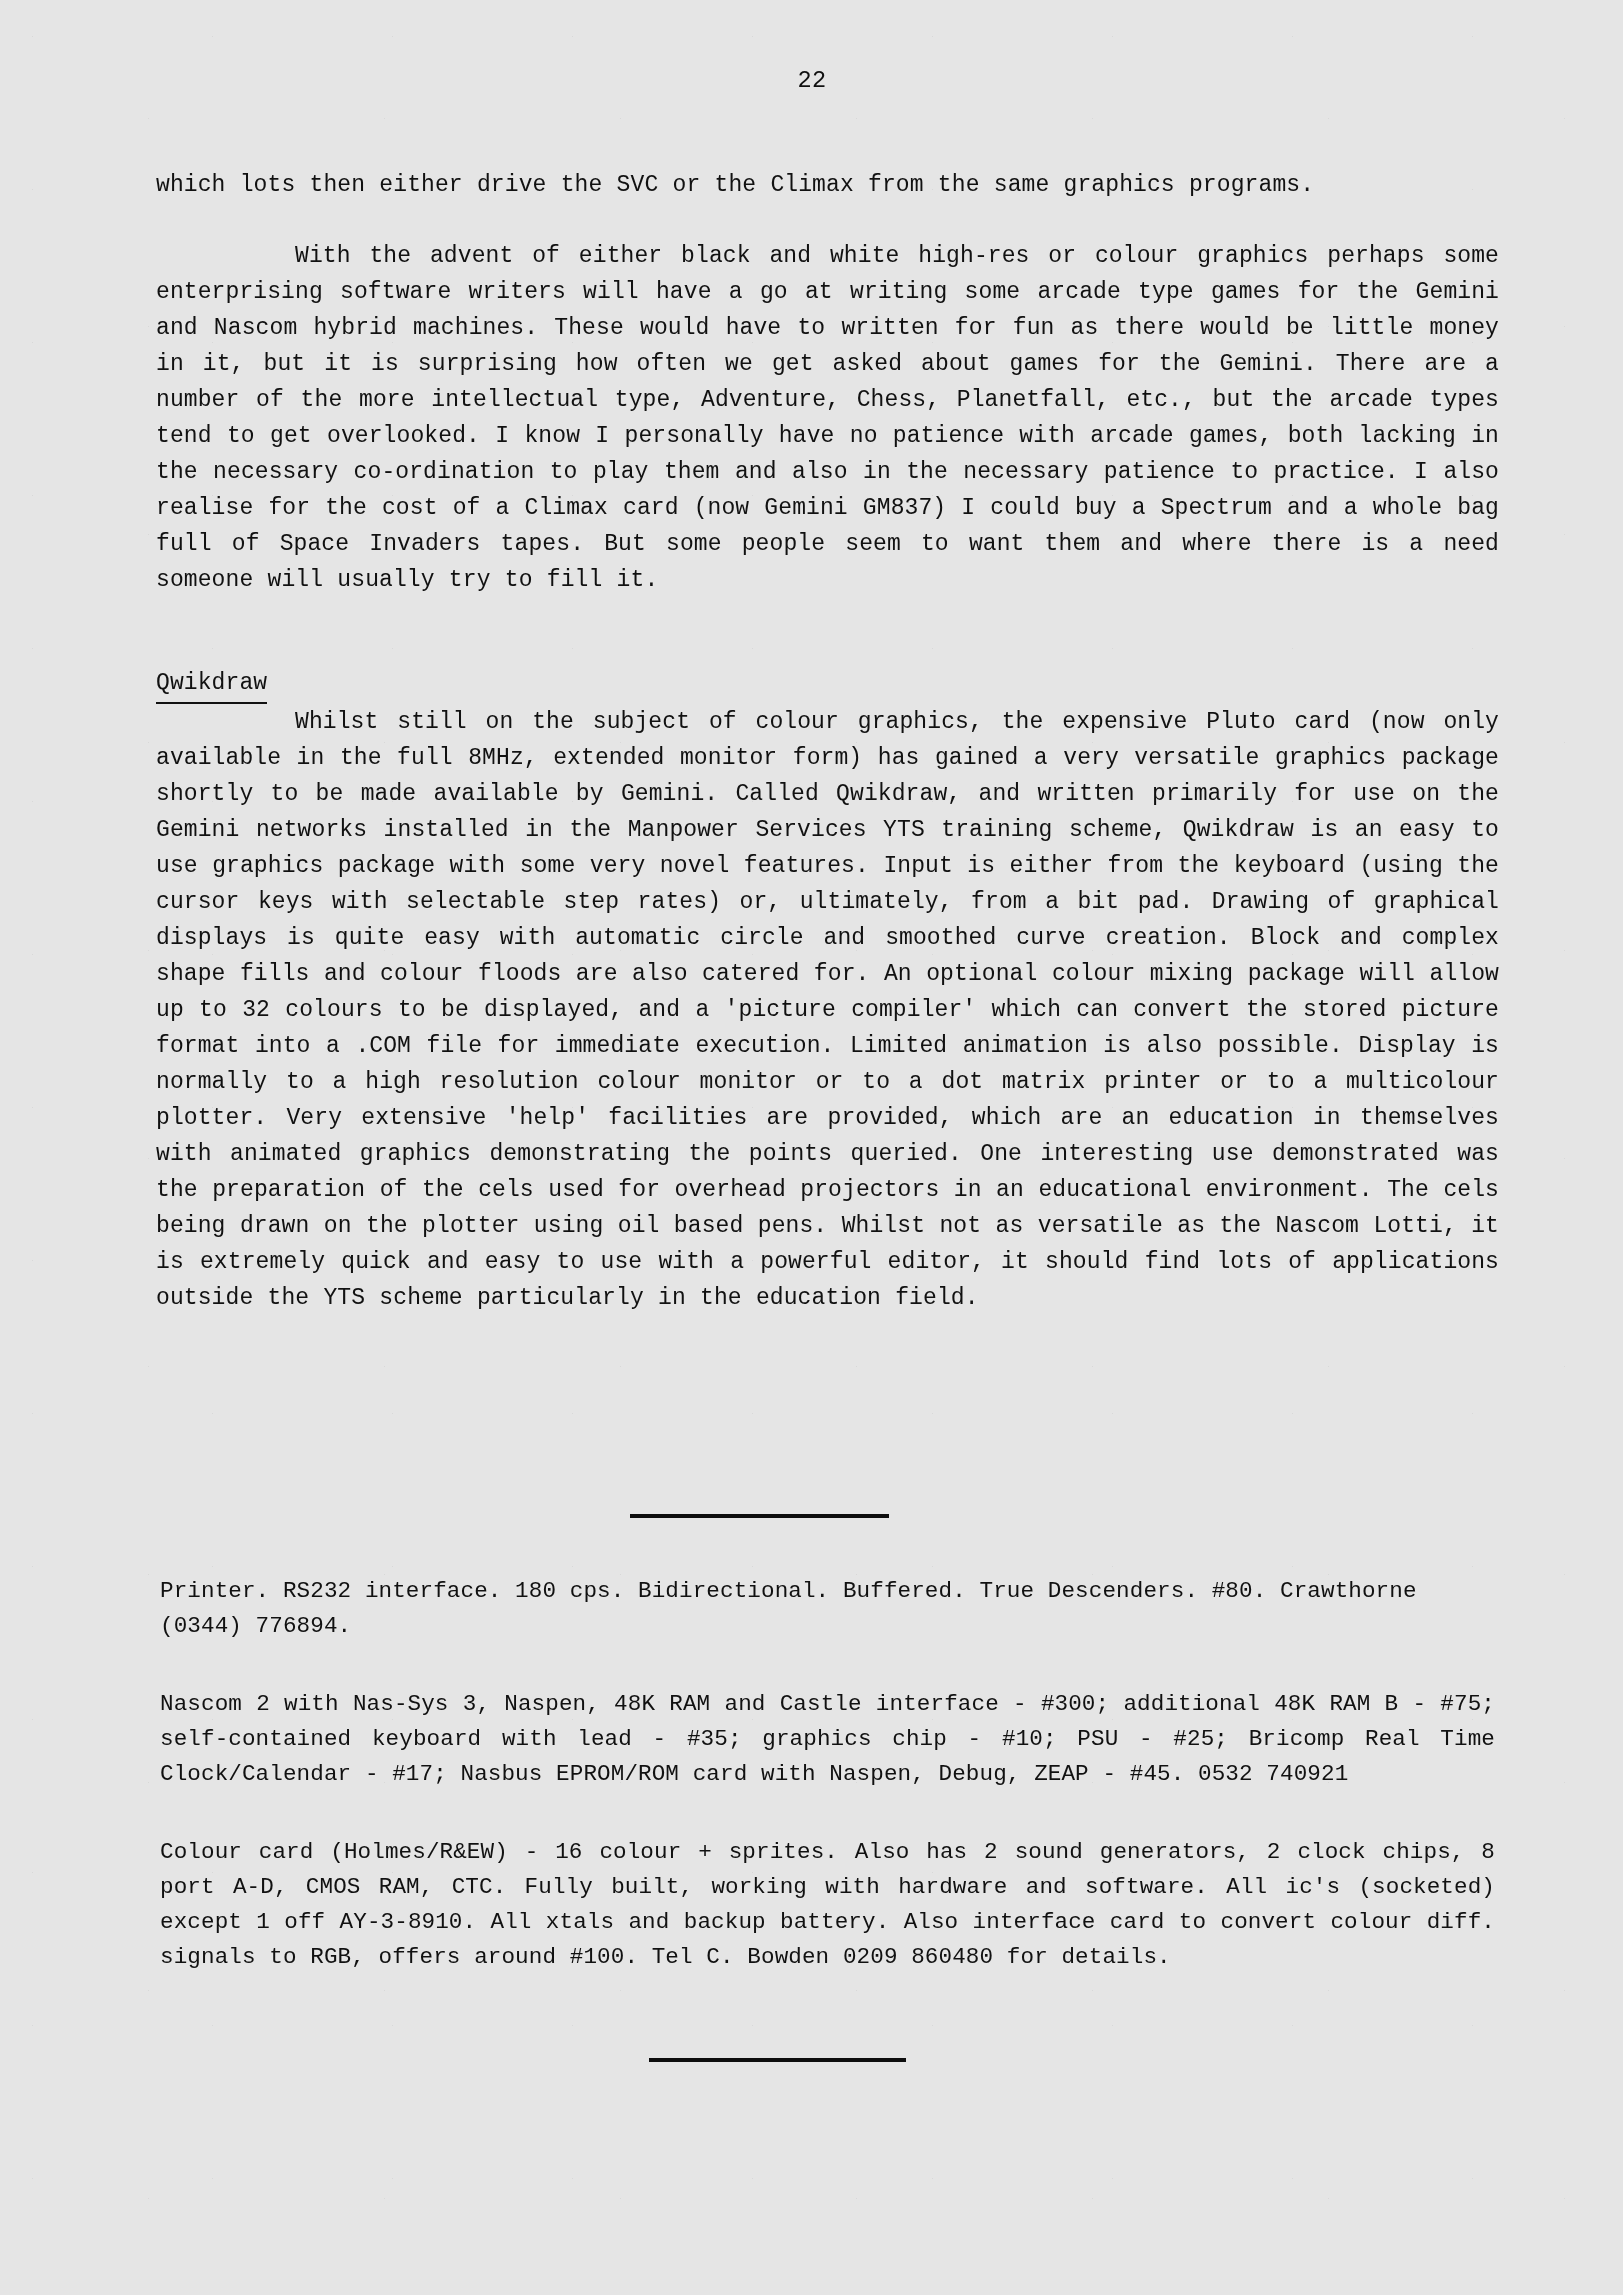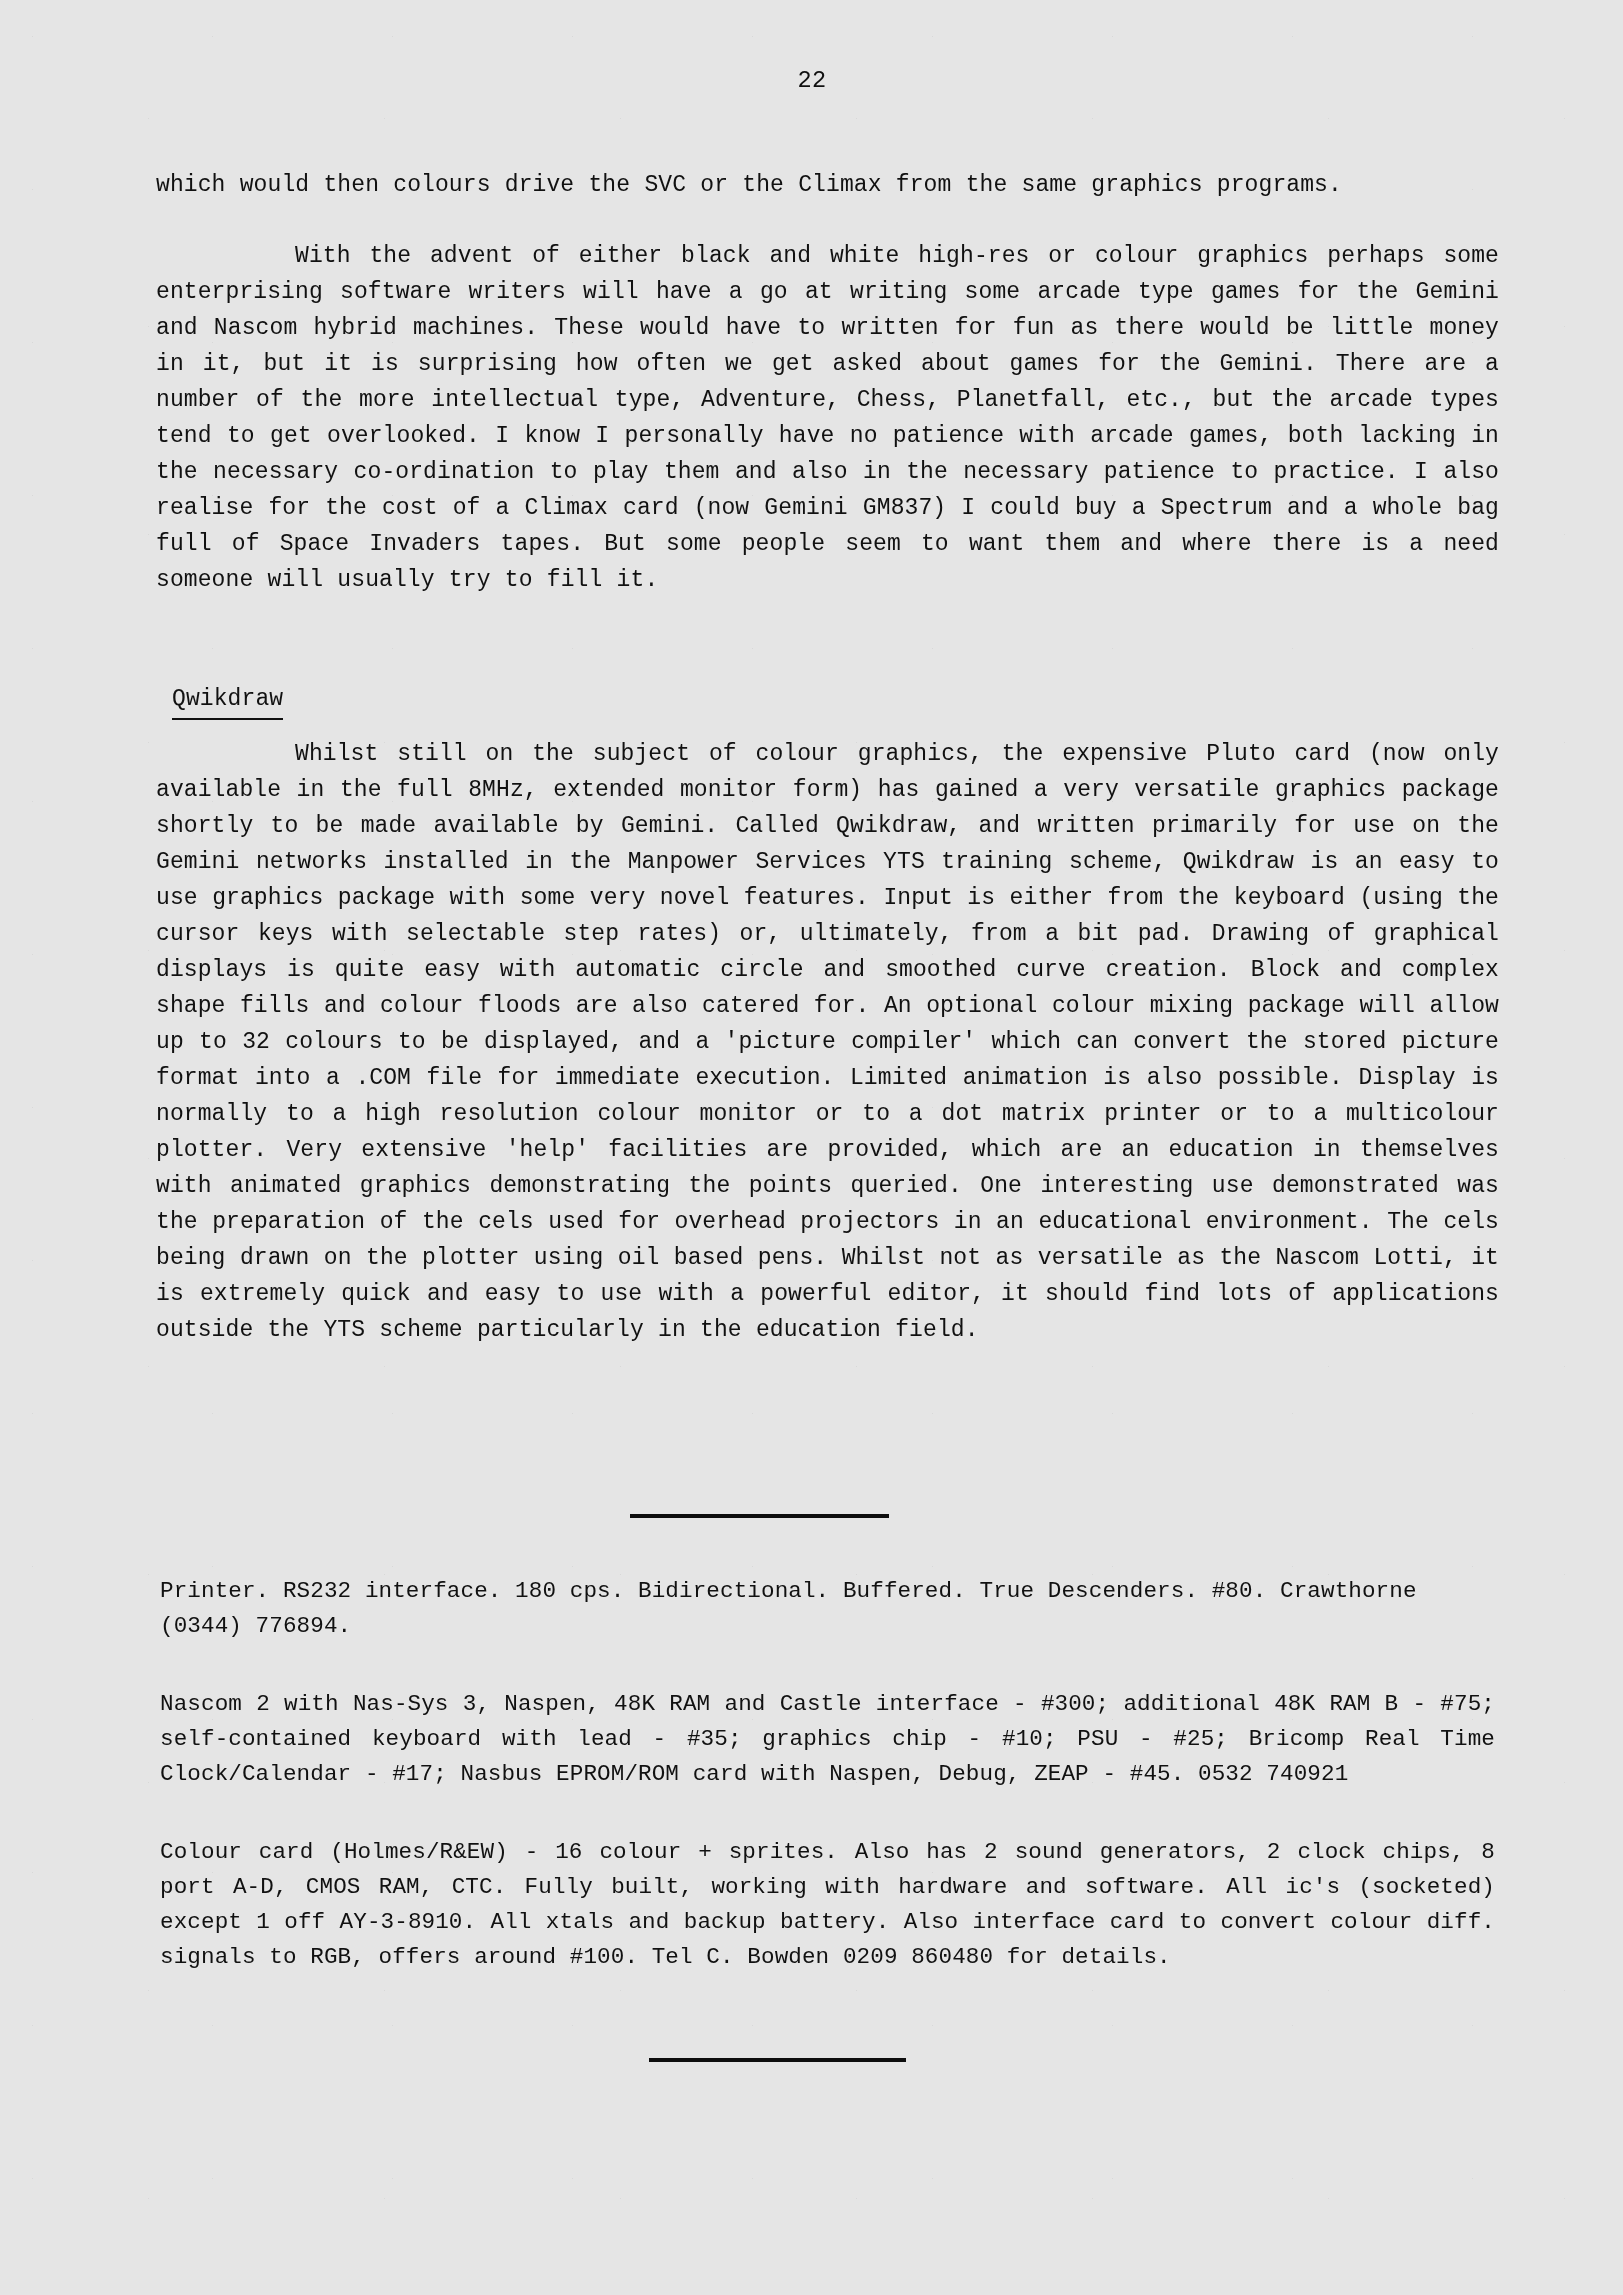--- a/index.html
+++ b/index.html
@@ -63,21 +63,21 @@
   
   .heading {
     font-size: 23px;
     line-height: 36px;
     letter-spacing: 0.1px;
     color: #111111;
     display: inline-block;
     border-bottom: 2.8px solid #111111;
     padding-bottom: 0.7px;
   }
-  .heading-wrap { margin: 16px; }
+  .heading-wrap { margin: 0; }
 
   
   .rule {
     position: absolute;
     height: 3.5px;
     background: #0d0d0d;
   }
   .rule-1 { left: 630px;  top: 1514px; width: 259px; }
   .rule-2 { left: 649px;  top: 2058px; width: 257px; }
 
@@ -118,21 +118,21 @@
 </style>
 </head>
 <body>
 
 <div class="page">
 
   <div class="page-number">22</div>
 
   <div class="column">
 
-    <p class="body">which would then colours drive the SVC or the Climax from the same graphics programs.</p>
+    <p class="body">which lots then either drive the SVC or the Climax from the same graphics programs.</p>
 
     <div class="gap-para"></div>
 
     <p class="body indent">With the advent of either black and white high-res or colour graphics perhaps some enterprising software writers will have a go at writing some arcade type games for the Gemini and Nascom hybrid machines. These would have to written for fun as there would be little money in it, but it is surprising how often we get asked about games for the Gemini. There are a number of the more intellectual type, Adventure, Chess, Planetfall, etc., but the arcade types tend to get overlooked. I know I personally have no patience with arcade games, both lacking in the necessary co-ordination to play them and also in the necessary patience to practice. I also realise for the cost of a Climax card (now Gemini GM837) I could buy a Spectrum and a whole bag full of Space Invaders tapes. But some people seem to want them and where there is a need someone will usually try to fill it.</p>
 
     <div class="gap-section"></div>
 
     <p class="heading-wrap">
       <span class="heading">Qwikdraw</span>
     </p>

